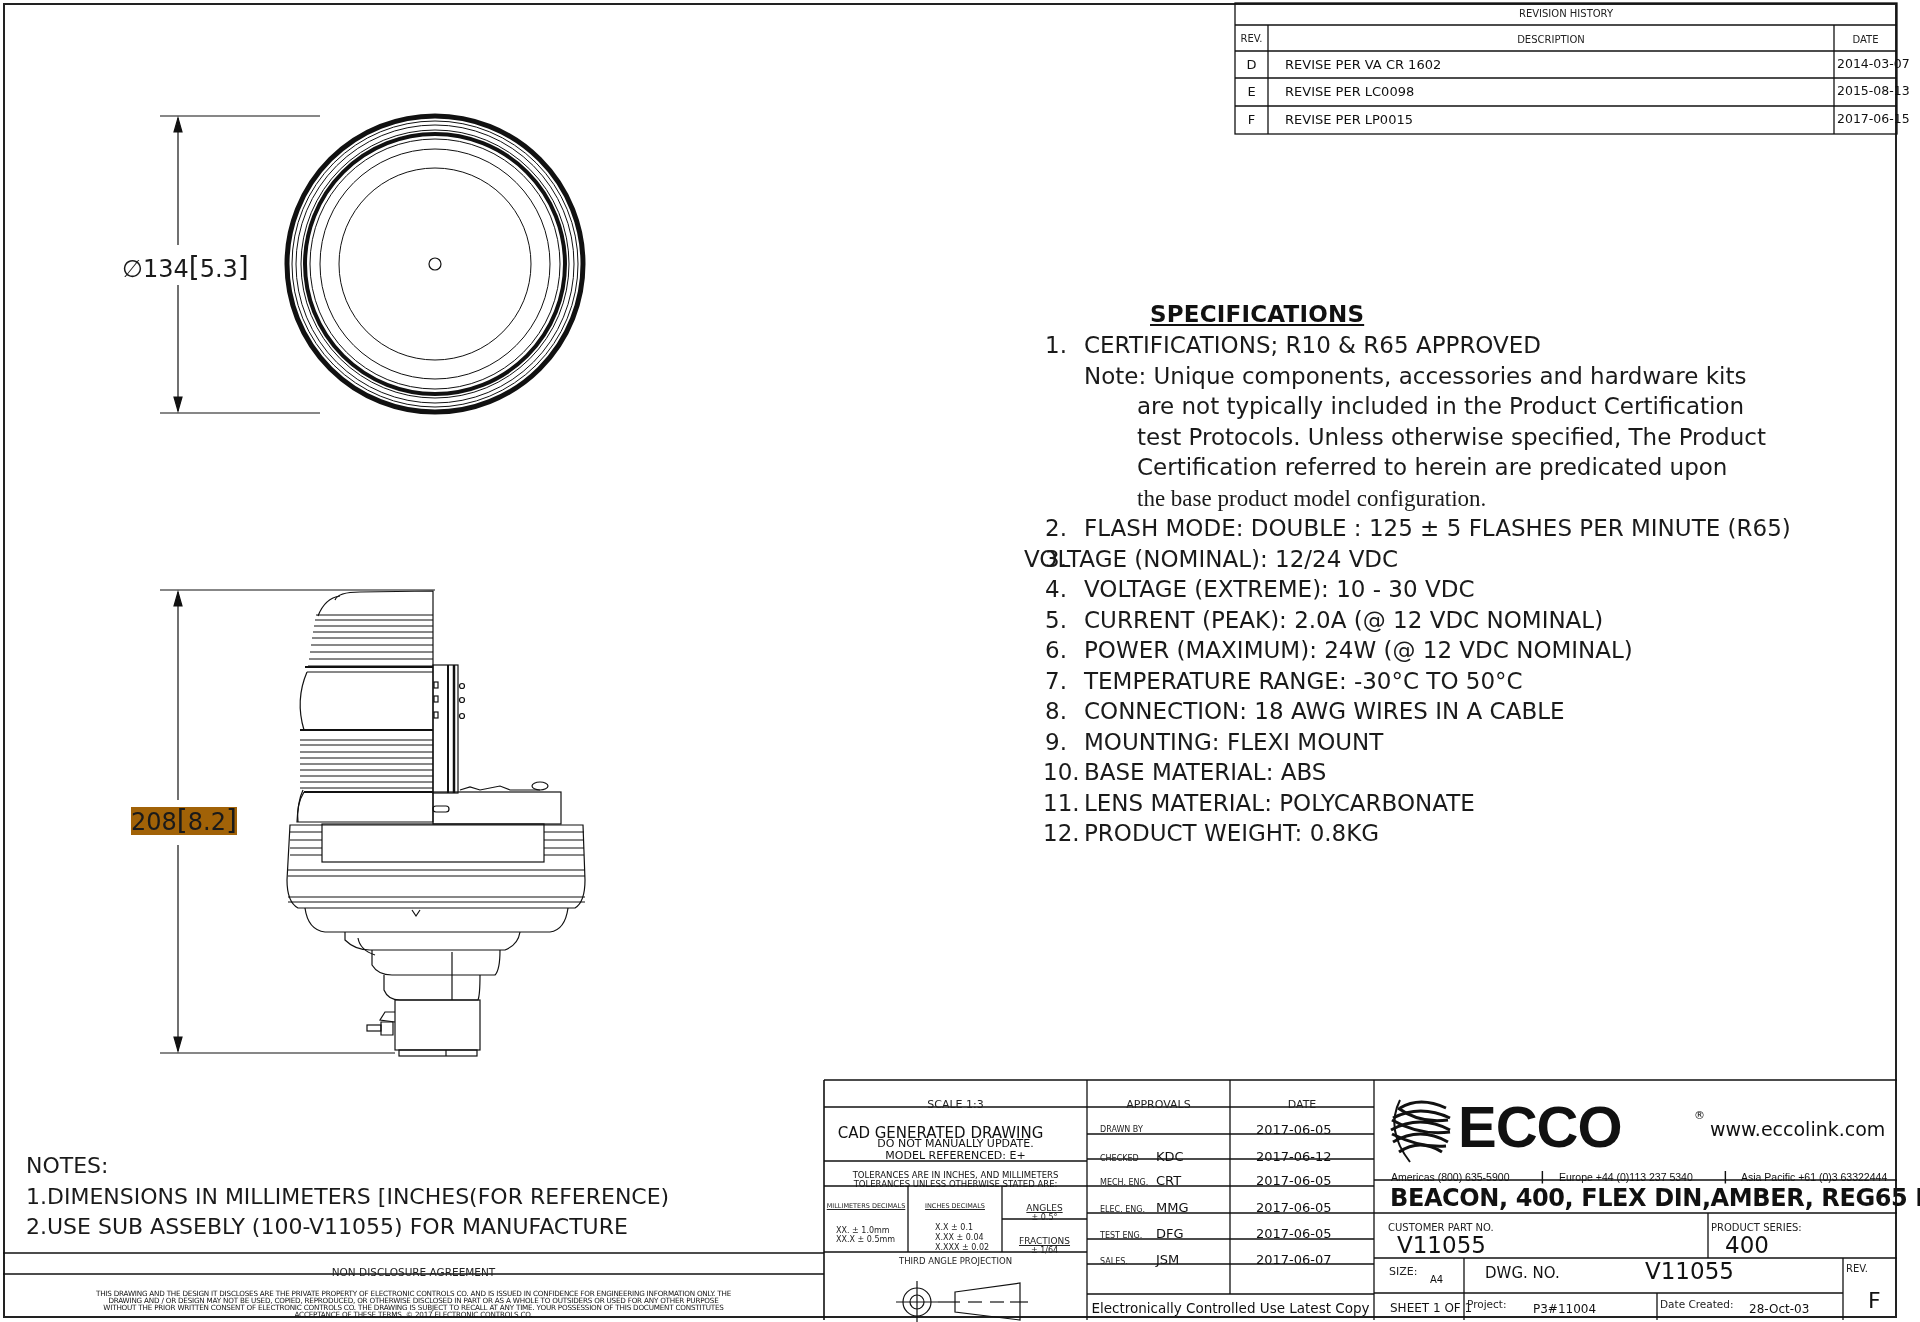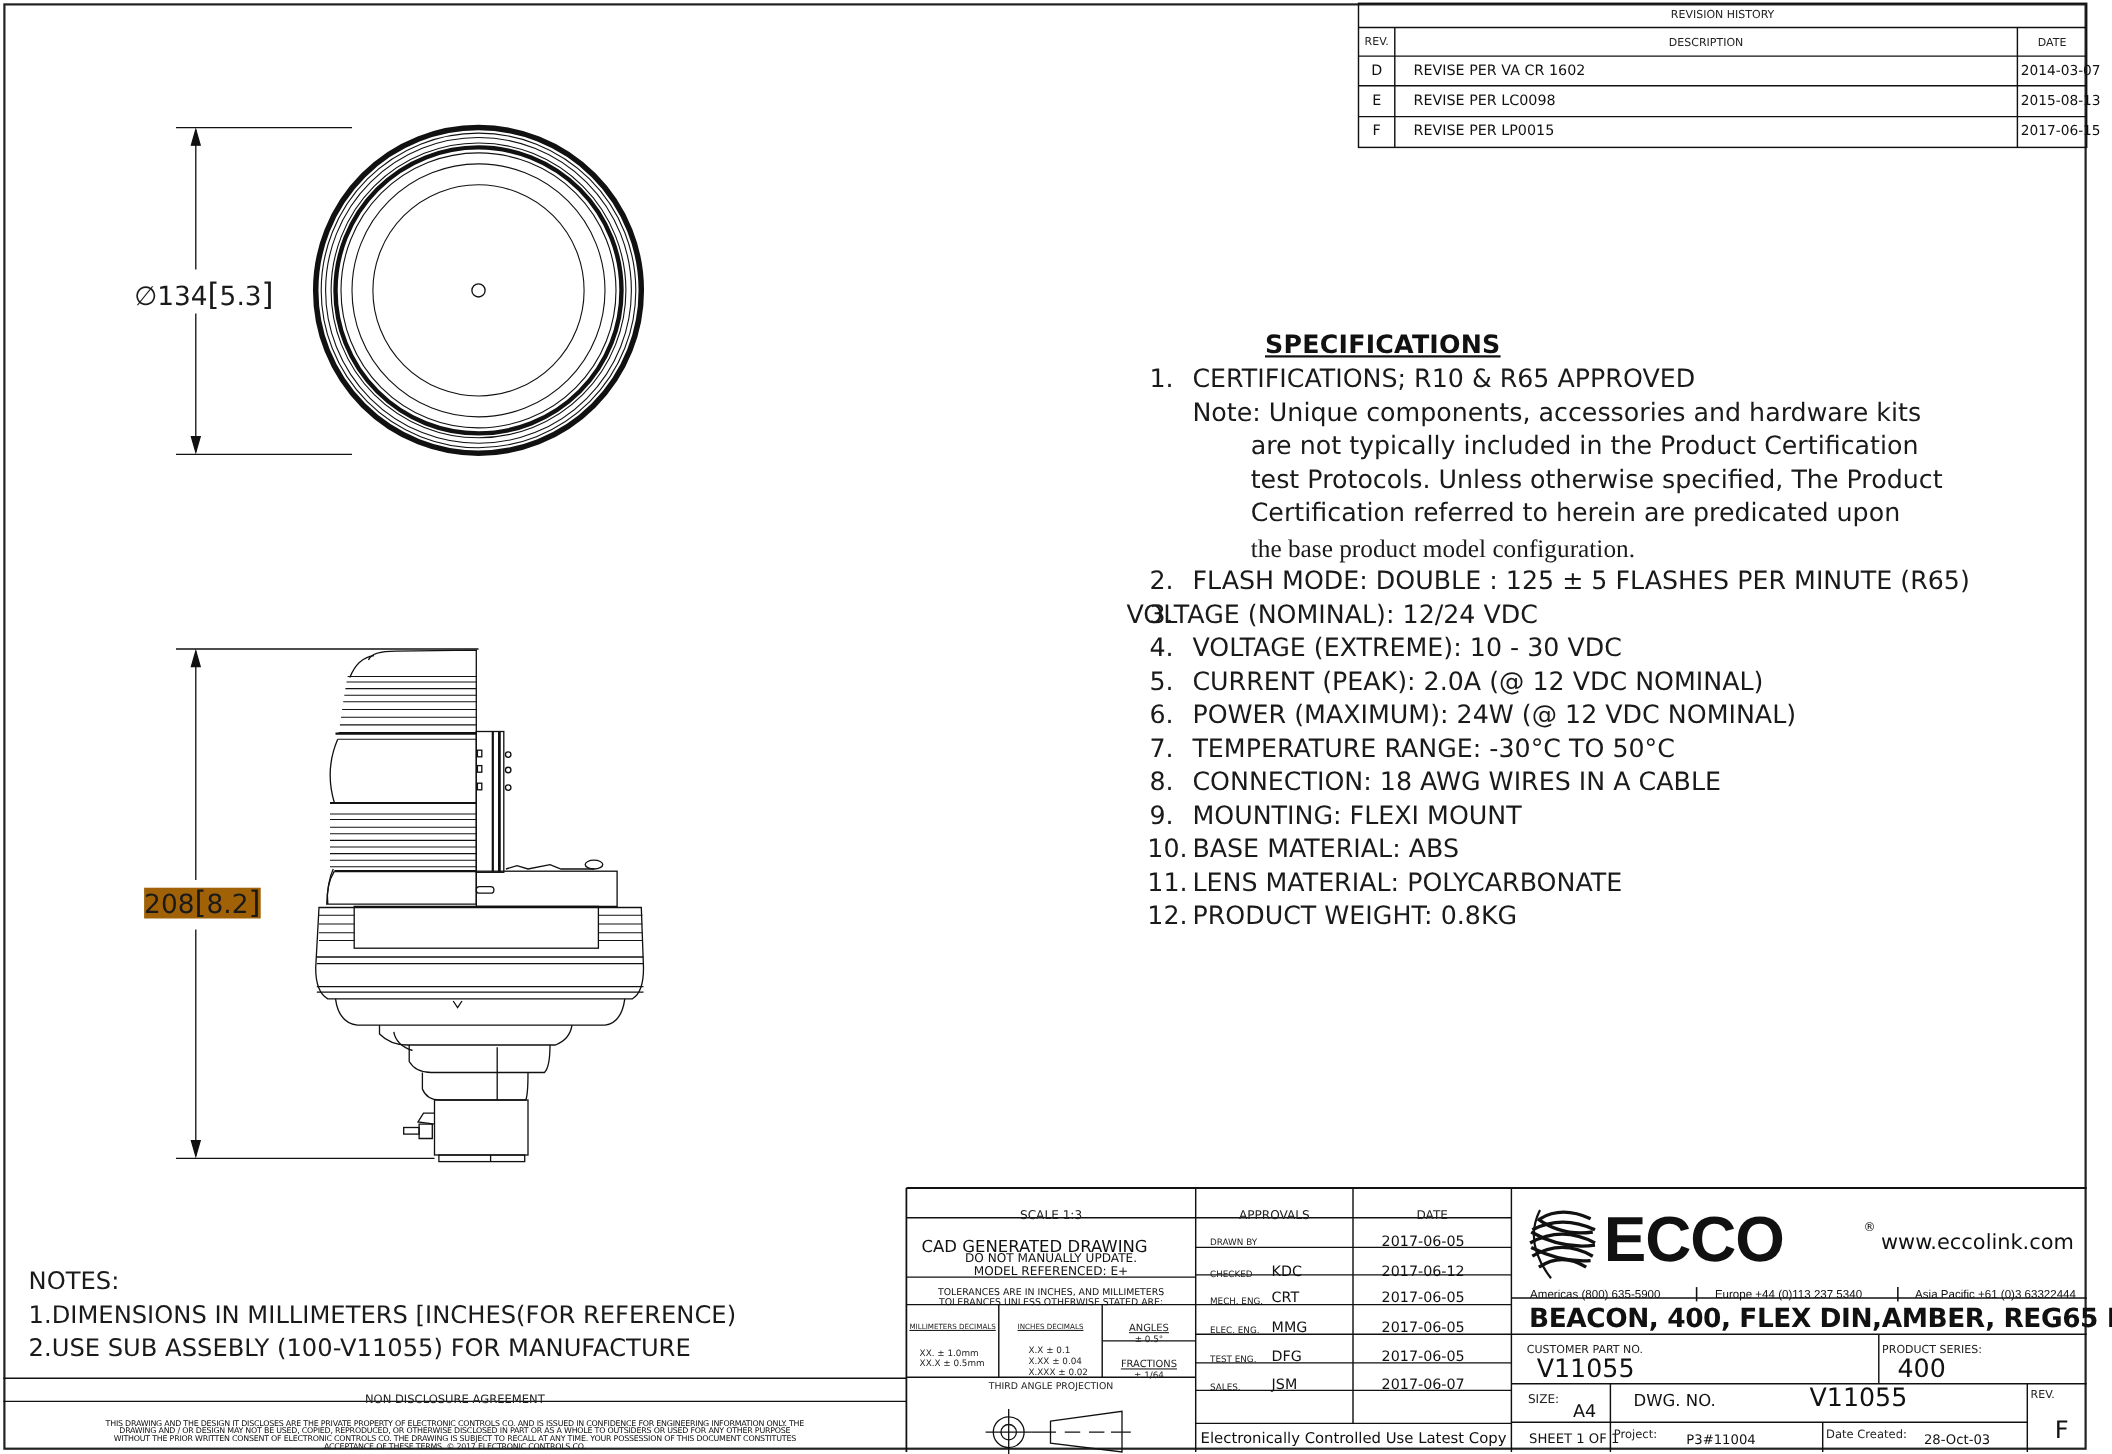--- a/index.html
+++ b/index.html
@@ -360,21 +360,21 @@
   <div class="t" style="left:1741px;top:1172px;font-size:10.5px;font-family:'Liberation Sans',sans-serif;">Asia Pacific  +61 (0)3 63322444</div>
 
   <div class="t" style="left:1390px;top:1186px;font-size:24px;font-weight:bold;letter-spacing:-0.4px;">BEACON, 400, FLEX DIN,AMBER, REG65 LED</div>
 
   <div class="t xs" style="left:1388px;top:1223px;font-size:10px;">CUSTOMER PART NO.</div>
   <div class="t" style="left:1397px;top:1234px;font-size:23px;">V11055</div>
   <div class="t xs" style="left:1711px;top:1223px;font-size:10px;">PRODUCT SERIES:</div>
   <div class="t" style="left:1725px;top:1234px;font-size:23px;">400</div>
 
   <div class="t xs" style="left:1389px;top:1266px;font-size:11px;">SIZE:</div>
-  <div class="t" style="left:1430px;top:1275px;font-size:16px;">A4</div>
+  <div class="t" style="left:1430px;top:1275px;font-size:10px;">A4</div>
   <div class="t" style="left:1485px;top:1266px;font-size:15px;">DWG.  NO.</div>
   <div class="t" style="left:1645px;top:1260px;font-size:23px;">V11055</div>
   <div class="t xs" style="left:1846px;top:1264px;font-size:10px;">REV.</div>
   <div class="t" style="left:1868px;top:1290px;font-size:22px;">F</div>
 
   <div class="t" style="left:1390px;top:1302px;font-size:12px;">SHEET 1 OF 1</div>
   <div class="t xs" style="left:1467px;top:1299px;font-size:10.5px;">Project:</div>
   <div class="t" style="left:1533px;top:1303px;font-size:12px;">P3#11004</div>
   <div class="t xs" style="left:1660px;top:1299px;font-size:10.5px;">Date Created:</div>
   <div class="t" style="left:1749px;top:1303px;font-size:12px;">28-Oct-03</div>

